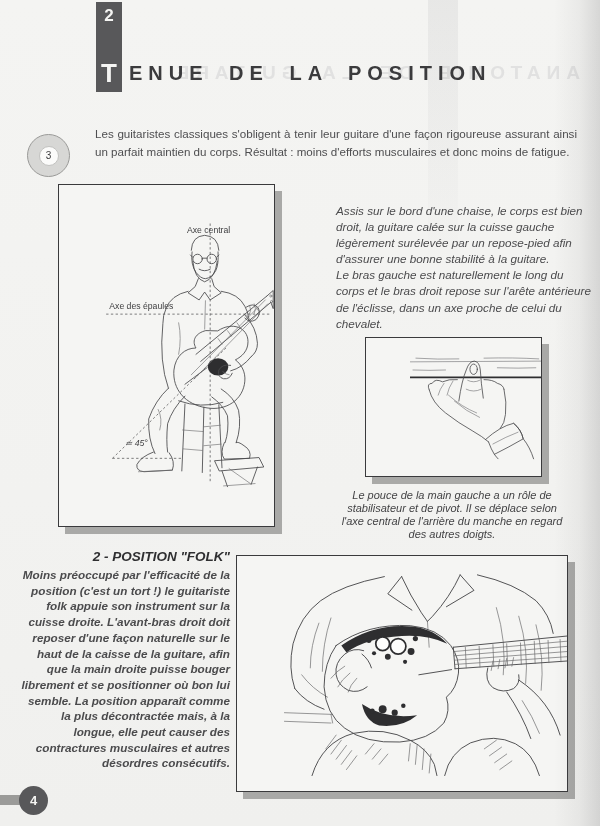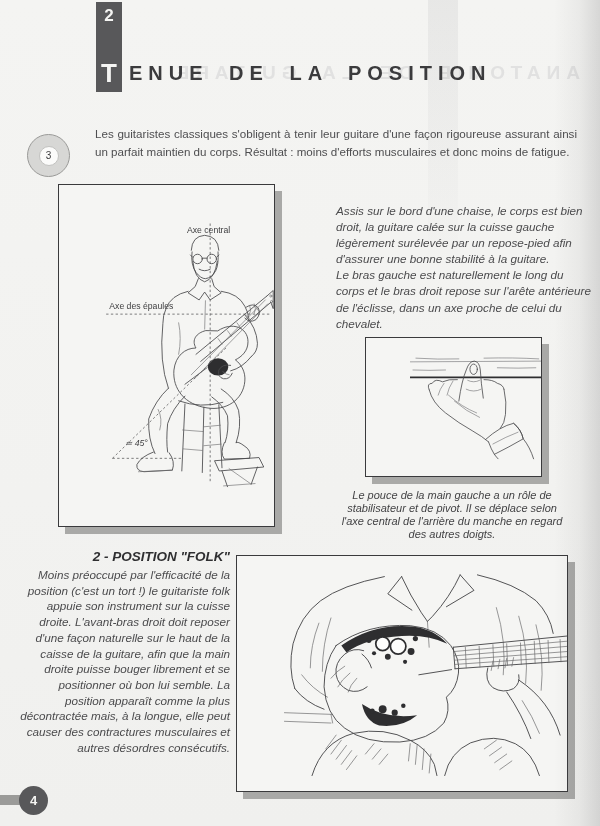--- a/index.html
+++ b/index.html
@@ -48,21 +48,21 @@
   .sec1-heading{position:absolute; left:336px; top:185px; margin:0; font-size:13.5px;
     font-weight:bold; font-style:italic; color:#2f2f31; white-space:nowrap;}
   .sec1-body{position:absolute; left:336px; top:203px; width:256px; margin:0;
     font-size:11.7px; line-height:16.1px; font-style:italic; color:#4b4b4d; white-space:pre-line;}
   .hand-caption{position:absolute; left:340px; top:489px; width:224px; margin:0; text-align:center;
     font-size:11px; line-height:12.9px; font-style:italic; color:#434345;}
   
   .sec2-heading{position:absolute; left:20px; top:549px; width:210px; margin:0; text-align:right;
     font-size:13.5px; font-weight:bold; font-style:italic; color:#2f2f31; white-space:nowrap;}
   .sec2-body{position:absolute; left:20px; top:567px; width:210px; margin:0; text-align:right;
-    font-size:11.7px; line-height:15.7px; font-style:italic; color:#4b4b4d;}
+    font-size:11.7px; line-height:15.7px; font-style:italic; color:#4b4b4d;font-weight:bold;}
   
   .page-num-bar{position:absolute; left:0; top:795px; width:27px; height:10px; background:#9b9b99;}
   .page-num-badge{position:absolute; left:19px; top:786px; width:29px; height:29px; border-radius:50%;
     background:#58585a; display:flex; align-items:center; justify-content:center;
     color:#f5f5f3; font-weight:bold; font-size:13px;}
 </style>
 </head>
 <body>
 
 <div class="page">

